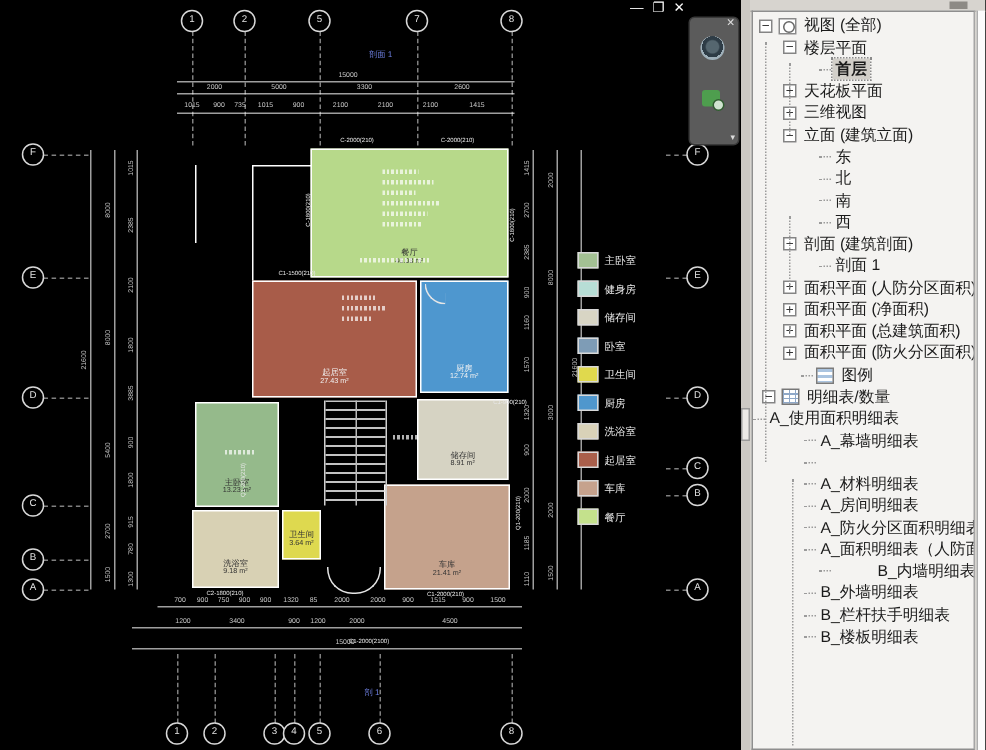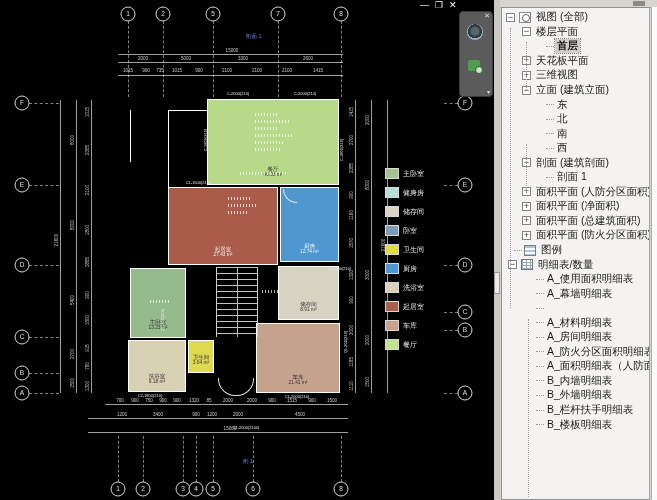--- a/index.html
+++ b/index.html
@@ -408,31 +408,31 @@
           <span class="lbl">面积平面 (净面积)</span>
         </div>
         <div class="trow" style="padding-left: 20px;">
           <div class="exp">+</div>
           <span class="lbl">面积平面 (总建筑面积)</span>
         </div>
         <div class="trow" style="padding-left: 20px;">
           <div class="exp">+</div>
           <span class="lbl">面积平面 (防火分区面积)</span>
         </div>
-        <div class="trow" style="padding-left: 12px;">
+        <div class="trow" style="padding-left: 32px;">
           <div class="stub"></div>
           <div class="ic legend"></div>
           <span class="lbl">图例</span>
         </div>
         <div class="trow" style="padding-left: 6px;">
           <div class="exp">−</div>
           <div class="ic table"></div>
           <span class="lbl">明细表/数量</span>
         </div>
-        <div class="trow" style="padding-left: 34px;">
+        <div class="trow" style="">
           <div class="stub"></div>
           <span class="lbl">A_使用面积明细表</span>
         </div>
         <div class="trow" style="padding-left: 34px;">
           <div class="stub"></div>
           <span class="lbl">A_幕墙明细表</span>
         </div>
         <div class="trow" style="padding-left: 34px;">
           <div class="stub"></div>
         </div>
@@ -445,21 +445,21 @@
           <span class="lbl">A_房间明细表</span>
         </div>
         <div class="trow" style="padding-left: 34px;">
           <div class="stub"></div>
           <span class="lbl">A_防火分区面积明细表</span>
         </div>
         <div class="trow" style="padding-left: 34px;">
           <div class="stub"></div>
           <span class="lbl">A_面积明细表（人防面积）</span>
         </div>
-        <div class="trow" style="padding-left: 34px;">
+        <div class="trow" style="padding-left: 44px; gap: 28px;">
           <div class="stub"></div>
           <span class="lbl">B_内墙明细表</span>
         </div>
         <div class="trow" style="padding-left: 34px;">
           <div class="stub"></div>
           <span class="lbl">B_外墙明细表</span>
         </div>
         <div class="trow" style="padding-left: 34px;">
           <div class="stub"></div>
           <span class="lbl">B_栏杆扶手明细表</span>

